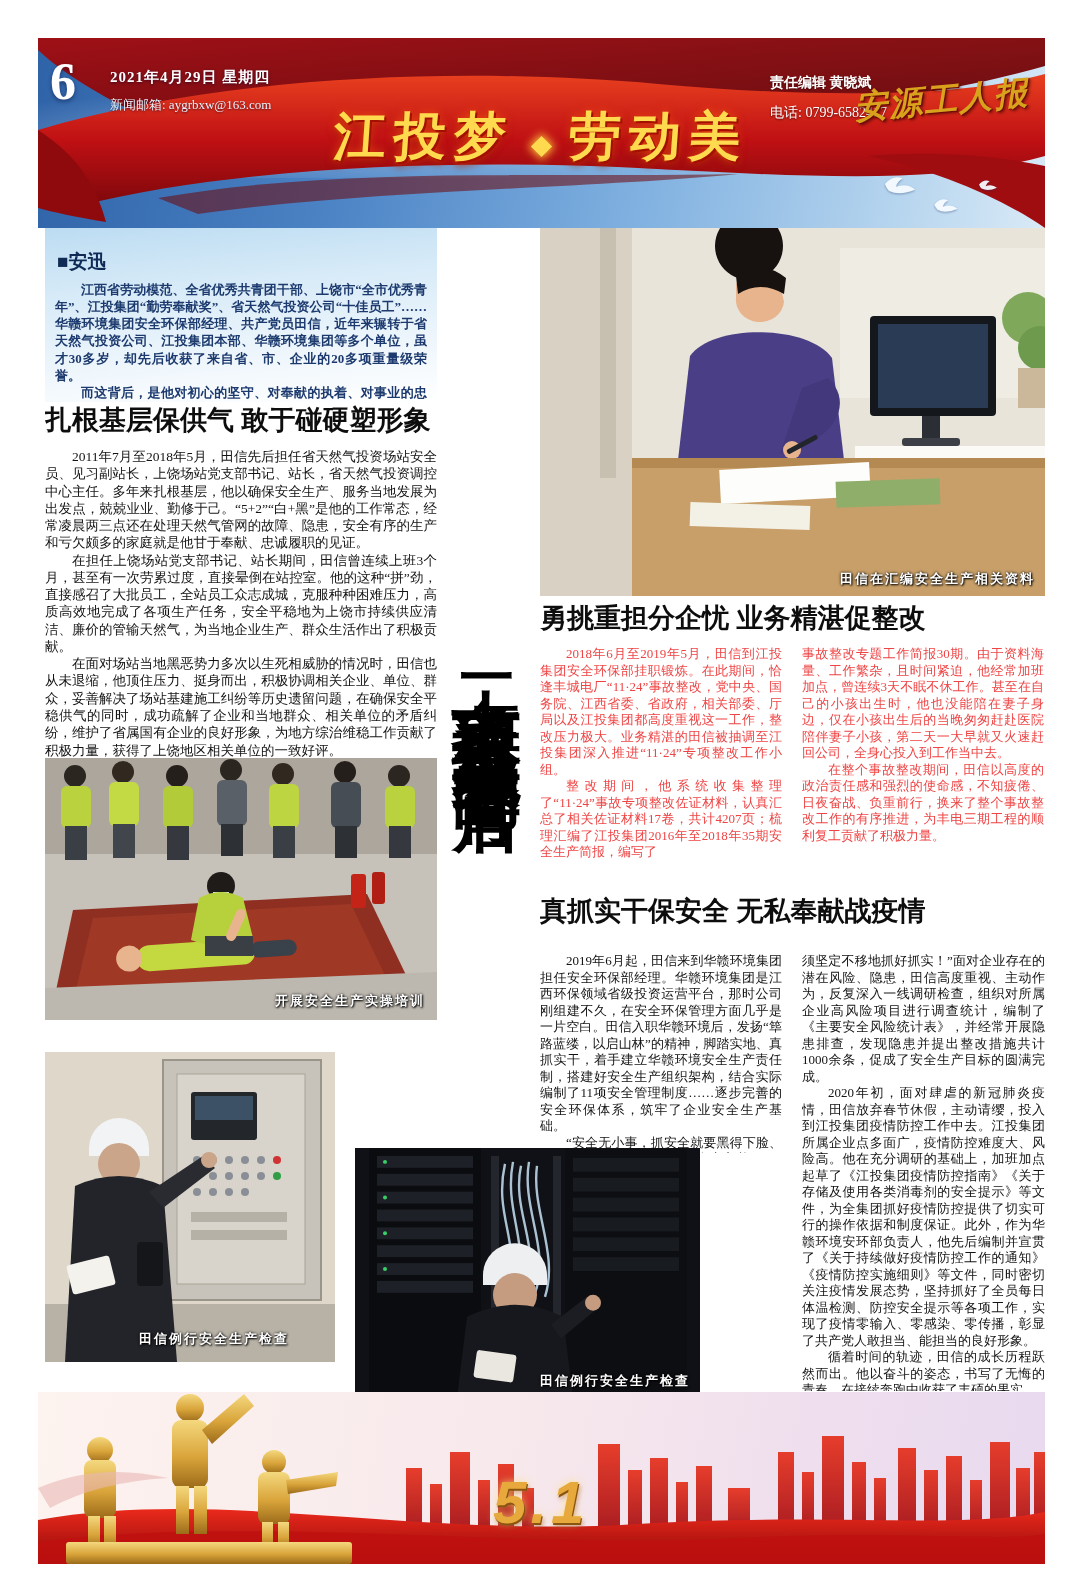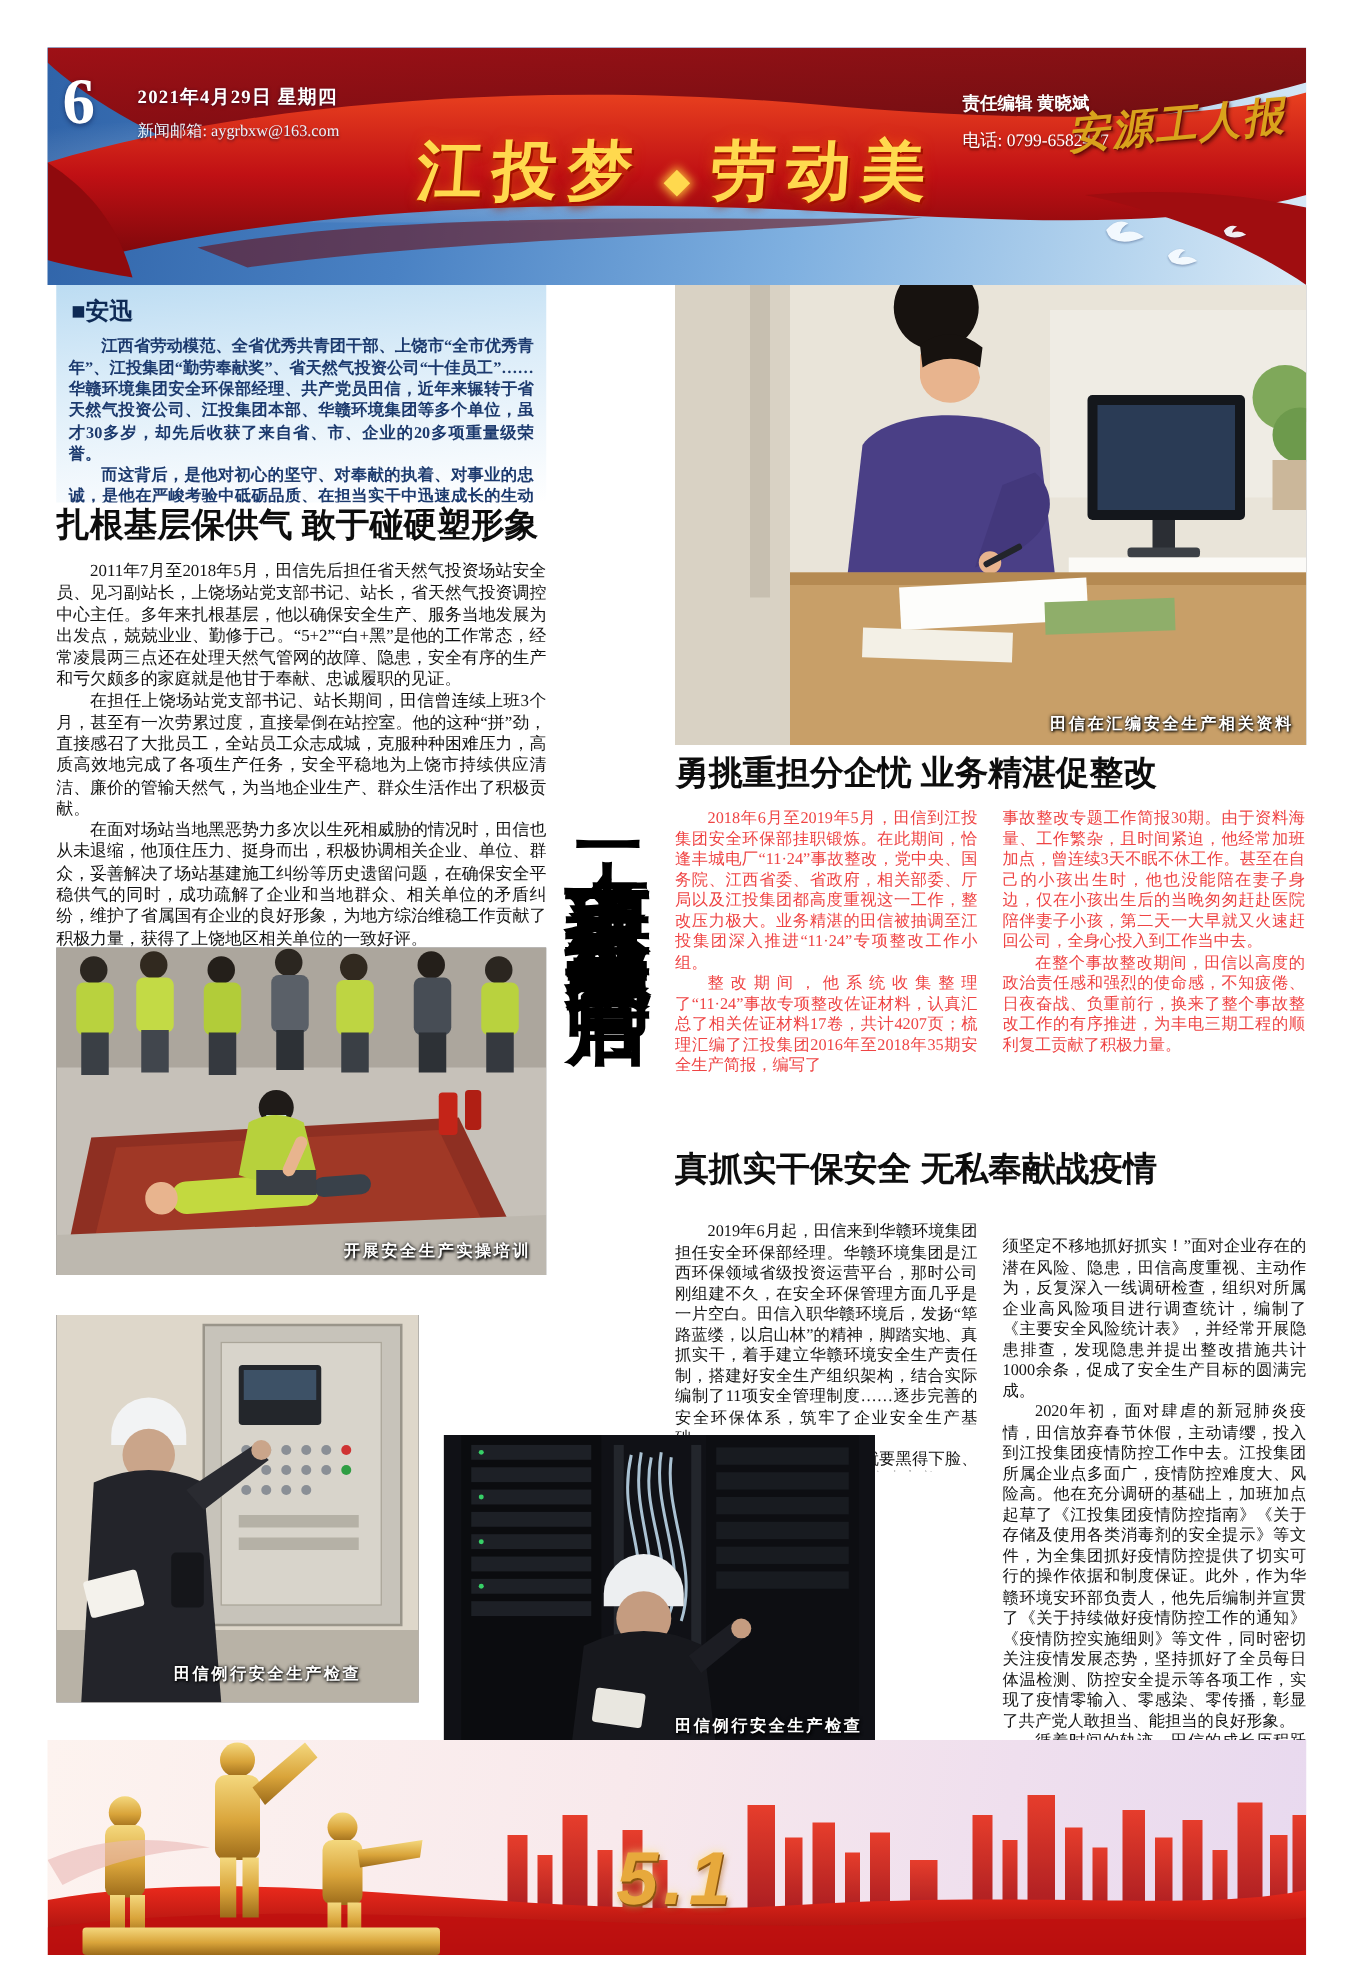--- a/index.html
+++ b/index.html
@@ -26,42 +26,42 @@
   .banner{left:0;top:64px;width:100%;text-align:center;white-space:nowrap;}
   .banner-word{display:inline-block;font-size:52px;font-weight:900;letter-spacing:8px;color:#ffd94e;
       font-family:"Liberation Sans",sans-serif;
       text-shadow:2px 2px 0 #a31000,-1px 1px 0 #c23000,0 0 10px rgba(255,90,20,.9),0 4px 8px rgba(120,10,0,.7);
       transform:skewX(-4deg);}
   .banner-star{display:inline-block;width:15px;height:15px;margin:0 20px 8px 20px;background:#ffd94e;
       transform:rotate(45deg);box-shadow:0 0 8px 2px rgba(255,200,60,.9);vertical-align:middle;}
   .dove{position:absolute;fill:#f6fbff;opacity:.95;filter:drop-shadow(0 1px 1px rgba(20,40,90,.4));}
 
   
-  .intro{left:45px;top:228px;width:392px;height:174px;overflow:hidden;padding:6px 10px 0 10px;box-sizing:border-box;
+  .intro{left:45px;top:228px;width:392px;height:174px;overflow:hidden;padding:19px 10px 0 10px;box-sizing:border-box;
       background:linear-gradient(175deg,#bcdcf2 0%,#d8ebf8 35%,#eef6fc 70%,#ffffff 100%);}
   .byline{font-size:19px;font-weight:800;color:#0e2a55;margin:2px 0 6px 2px;font-family:"Liberation Sans",sans-serif;}
   .intro p{margin:0;font-size:13px;line-height:1.32;text-align:justify;text-indent:2em;color:#1c3a6e;font-weight:600;}
 
   
   .a1{left:45px;top:402px;width:392px;height:356px;overflow:hidden;}
   .art-title{margin:0 0 10px 0;text-align:left;font-size:27px;font-weight:800;color:#0d0d0d;
       font-family:"Liberation Sans",sans-serif;letter-spacing:0px;white-space:nowrap;}
   .a1 p{margin:0;font-size:13.5px;line-height:1.28;text-align:justify;text-indent:2em;color:#131313;}
 
   .a2{left:540px;top:600px;width:505px;height:290px;overflow:hidden;}
-  .a3{left:540px;top:917px;width:505px;height:500px;}
+  .a3{left:540px;top:893px;width:505px;height:500px;}
   .cols{display:flex;gap:20px;}
   .col{width:242px;overflow:hidden;}
   .col p{margin:0;font-size:13px;line-height:1.27;text-align:justify;text-indent:2em;color:#ef4444;}
   .col p.cont{text-indent:0;}
   .a2 .col{height:224px;}
   .a3-col1{position:absolute;left:0;top:60px;width:242px;height:200px;overflow:hidden;}
   .a3-col2{position:absolute;left:262px;top:60px;width:243px;height:438px;overflow:hidden;}
   .a3-col1 p,.a3-col2 p{margin:0;font-size:13px;line-height:1.27;text-align:justify;text-indent:2em;color:#131313;}
-  .a3-col2 p.cont{text-indent:0;margin-top:12px;}
+  .a3-col2 p.cont{text-indent:0;}
 
   
   .vert-head{left:437px;top:234px;width:100px;height:905px;display:flex;justify-content:center;
       writing-mode:vertical-rl;text-orientation:upright;font-size:64px;line-height:100px;letter-spacing:10px;
       font-weight:900;color:#000;font-family:"Liberation Sans",sans-serif;transform:scaleX(1.08);}
 
   
   .photo{overflow:hidden;background:#777;}
   .photo svg{display:block;width:100%;height:100%;}
   .caption{position:absolute;color:#fff;font-size:13px;font-weight:700;letter-spacing:2px;

